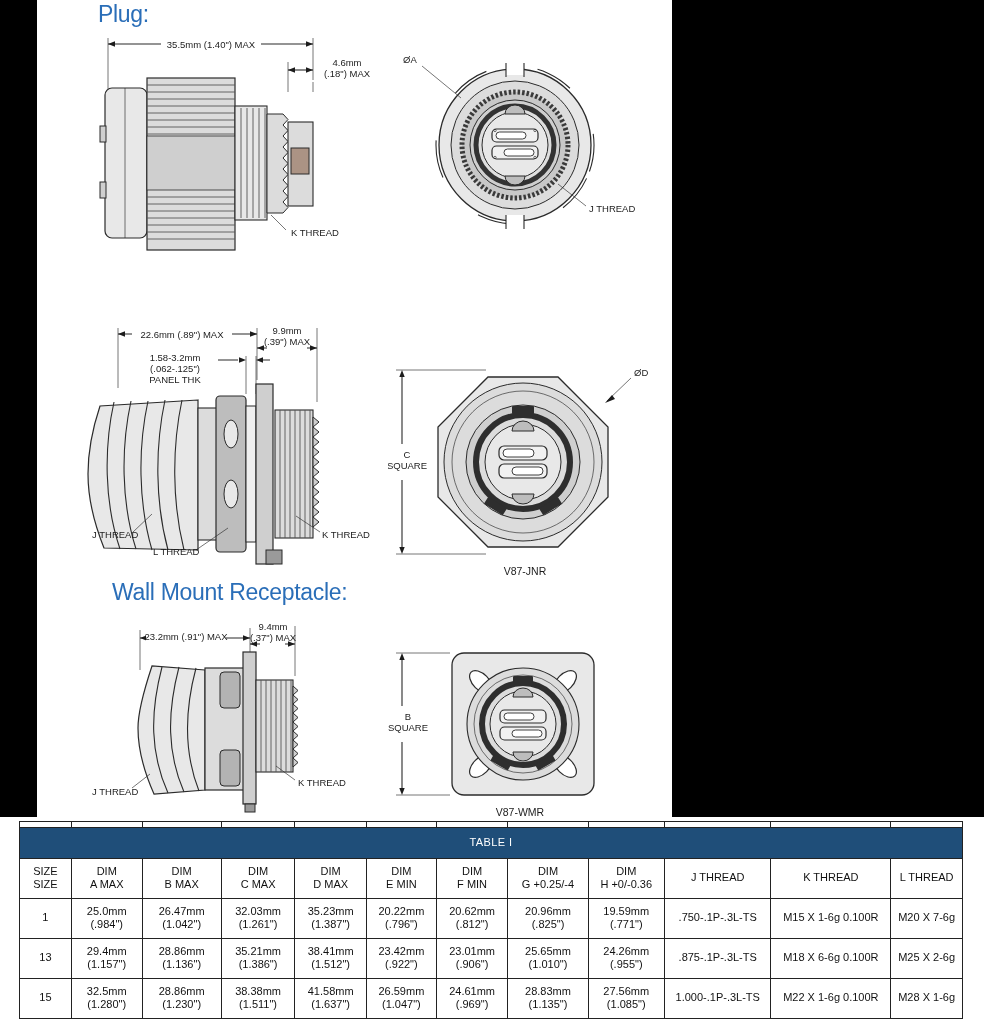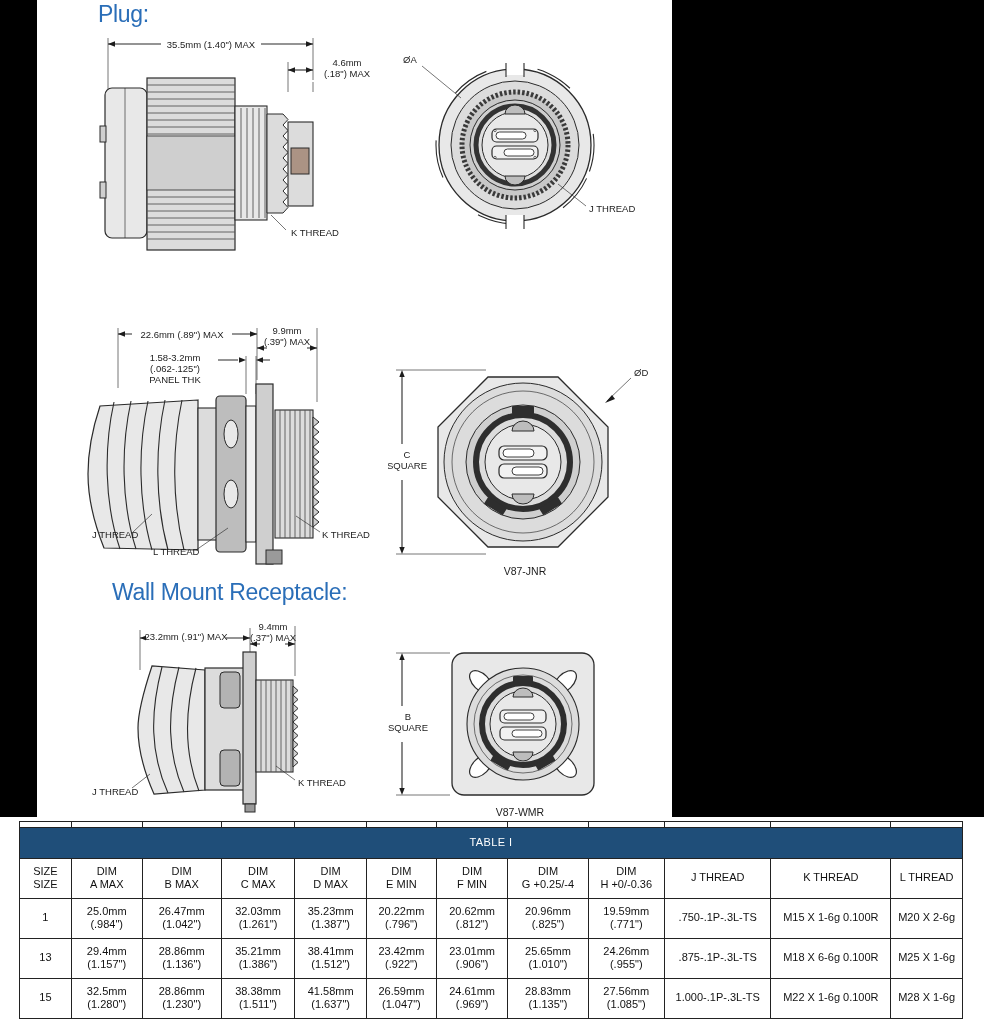--- a/index.html
+++ b/index.html
@@ -355,21 +355,21 @@
             <div>19.59mm</div>
             <div>(.771")</div>
           </td>
           <td>
             <div>.750-.1P-.3L-TS</div>
           </td>
           <td>
             <div>M15 X 1-6g 0.100R</div>
           </td>
           <td>
-            <div>M20 X 2-6g</div>
+            <div>M20 X 7-6g</div>
           </td>
         </tr>
         <tr class="data">
           <td>
             <div>13</div>
           </td>
           <td>
             <div>29.4mm</div>
             <div>(1.157")</div>
           </td>
@@ -401,21 +401,21 @@
             <div>24.26mm</div>
             <div>(.955")</div>
           </td>
           <td>
             <div>.875-.1P-.3L-TS</div>
           </td>
           <td>
             <div>M18 X 6-6g 0.100R</div>
           </td>
           <td>
-            <div>M25 X 1-6g</div>
+            <div>M25 X 2-6g</div>
           </td>
         </tr>
         <tr class="data">
           <td>
             <div>15</div>
           </td>
           <td>
             <div>32.5mm</div>
             <div>(1.280")</div>
           </td>

